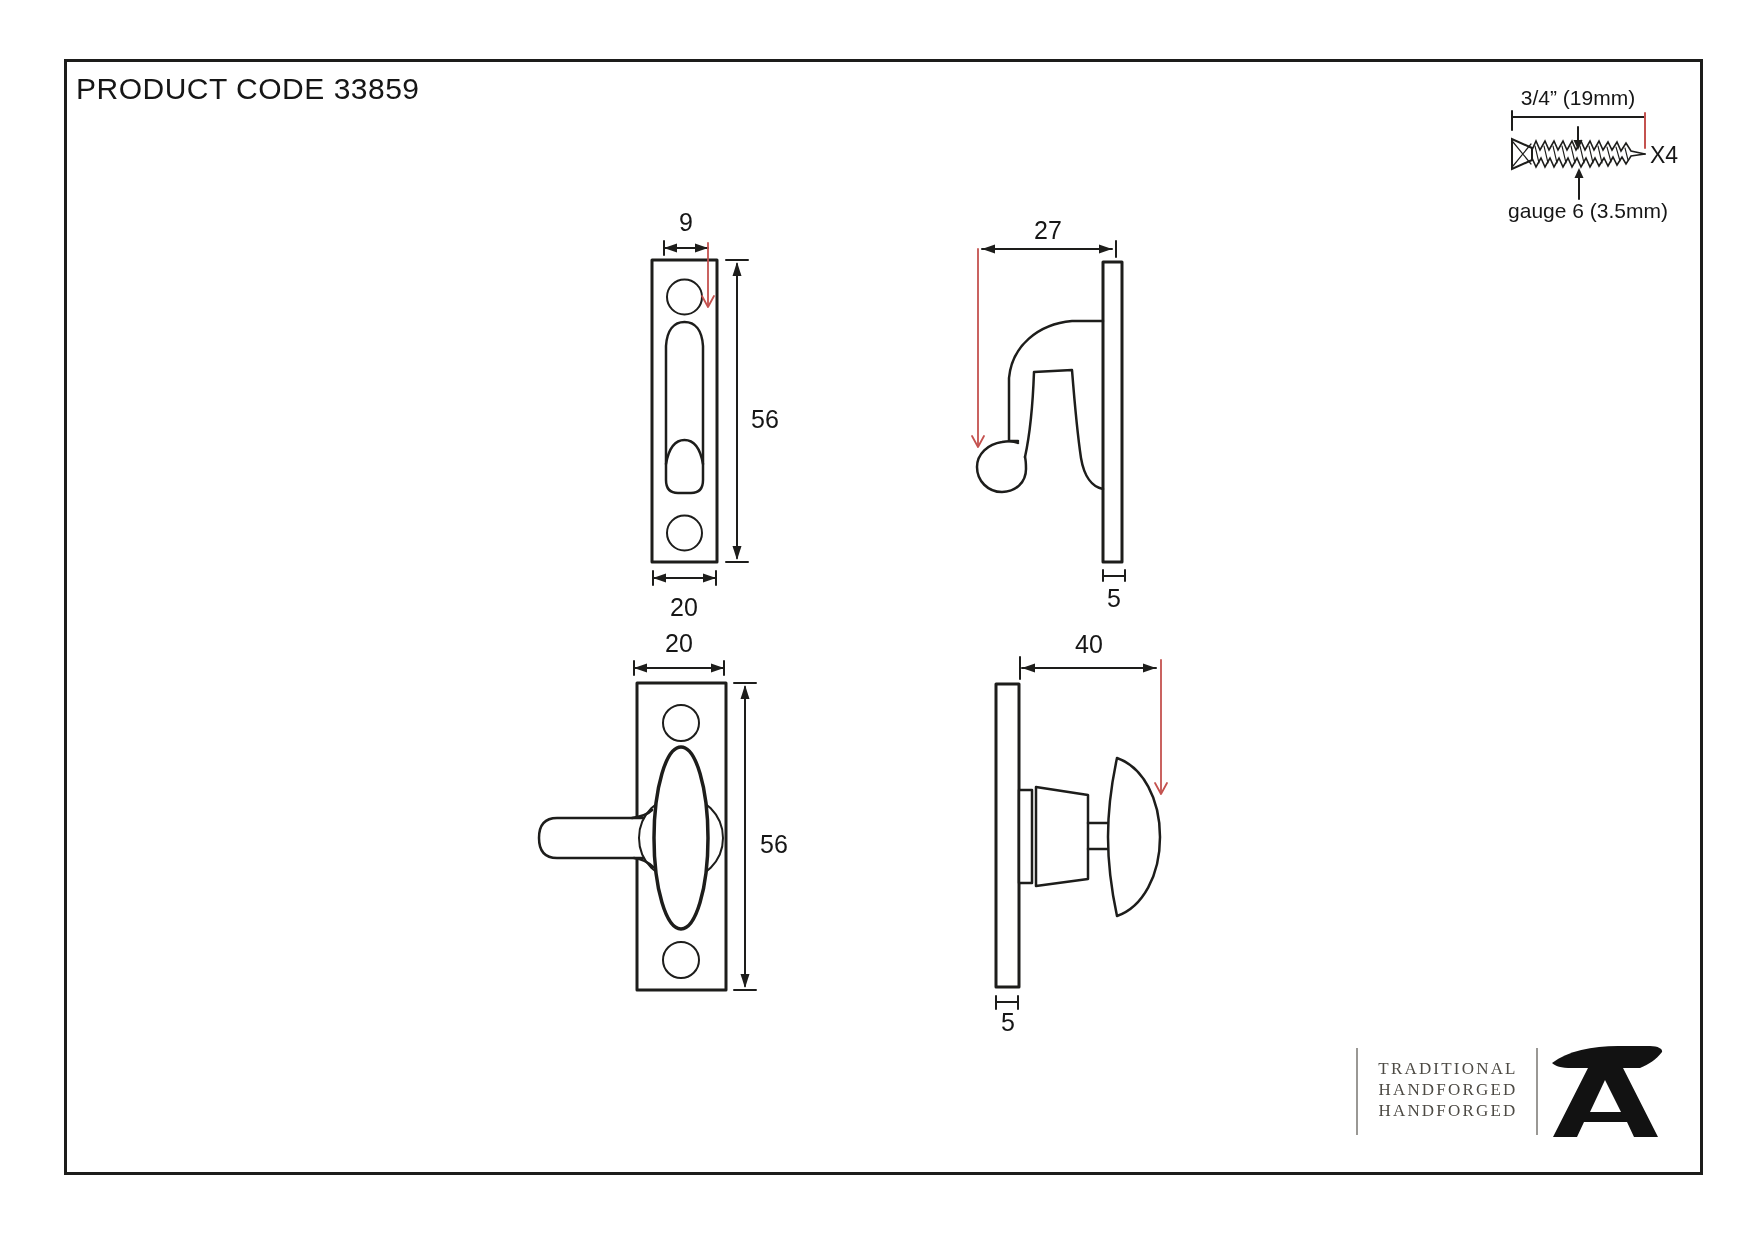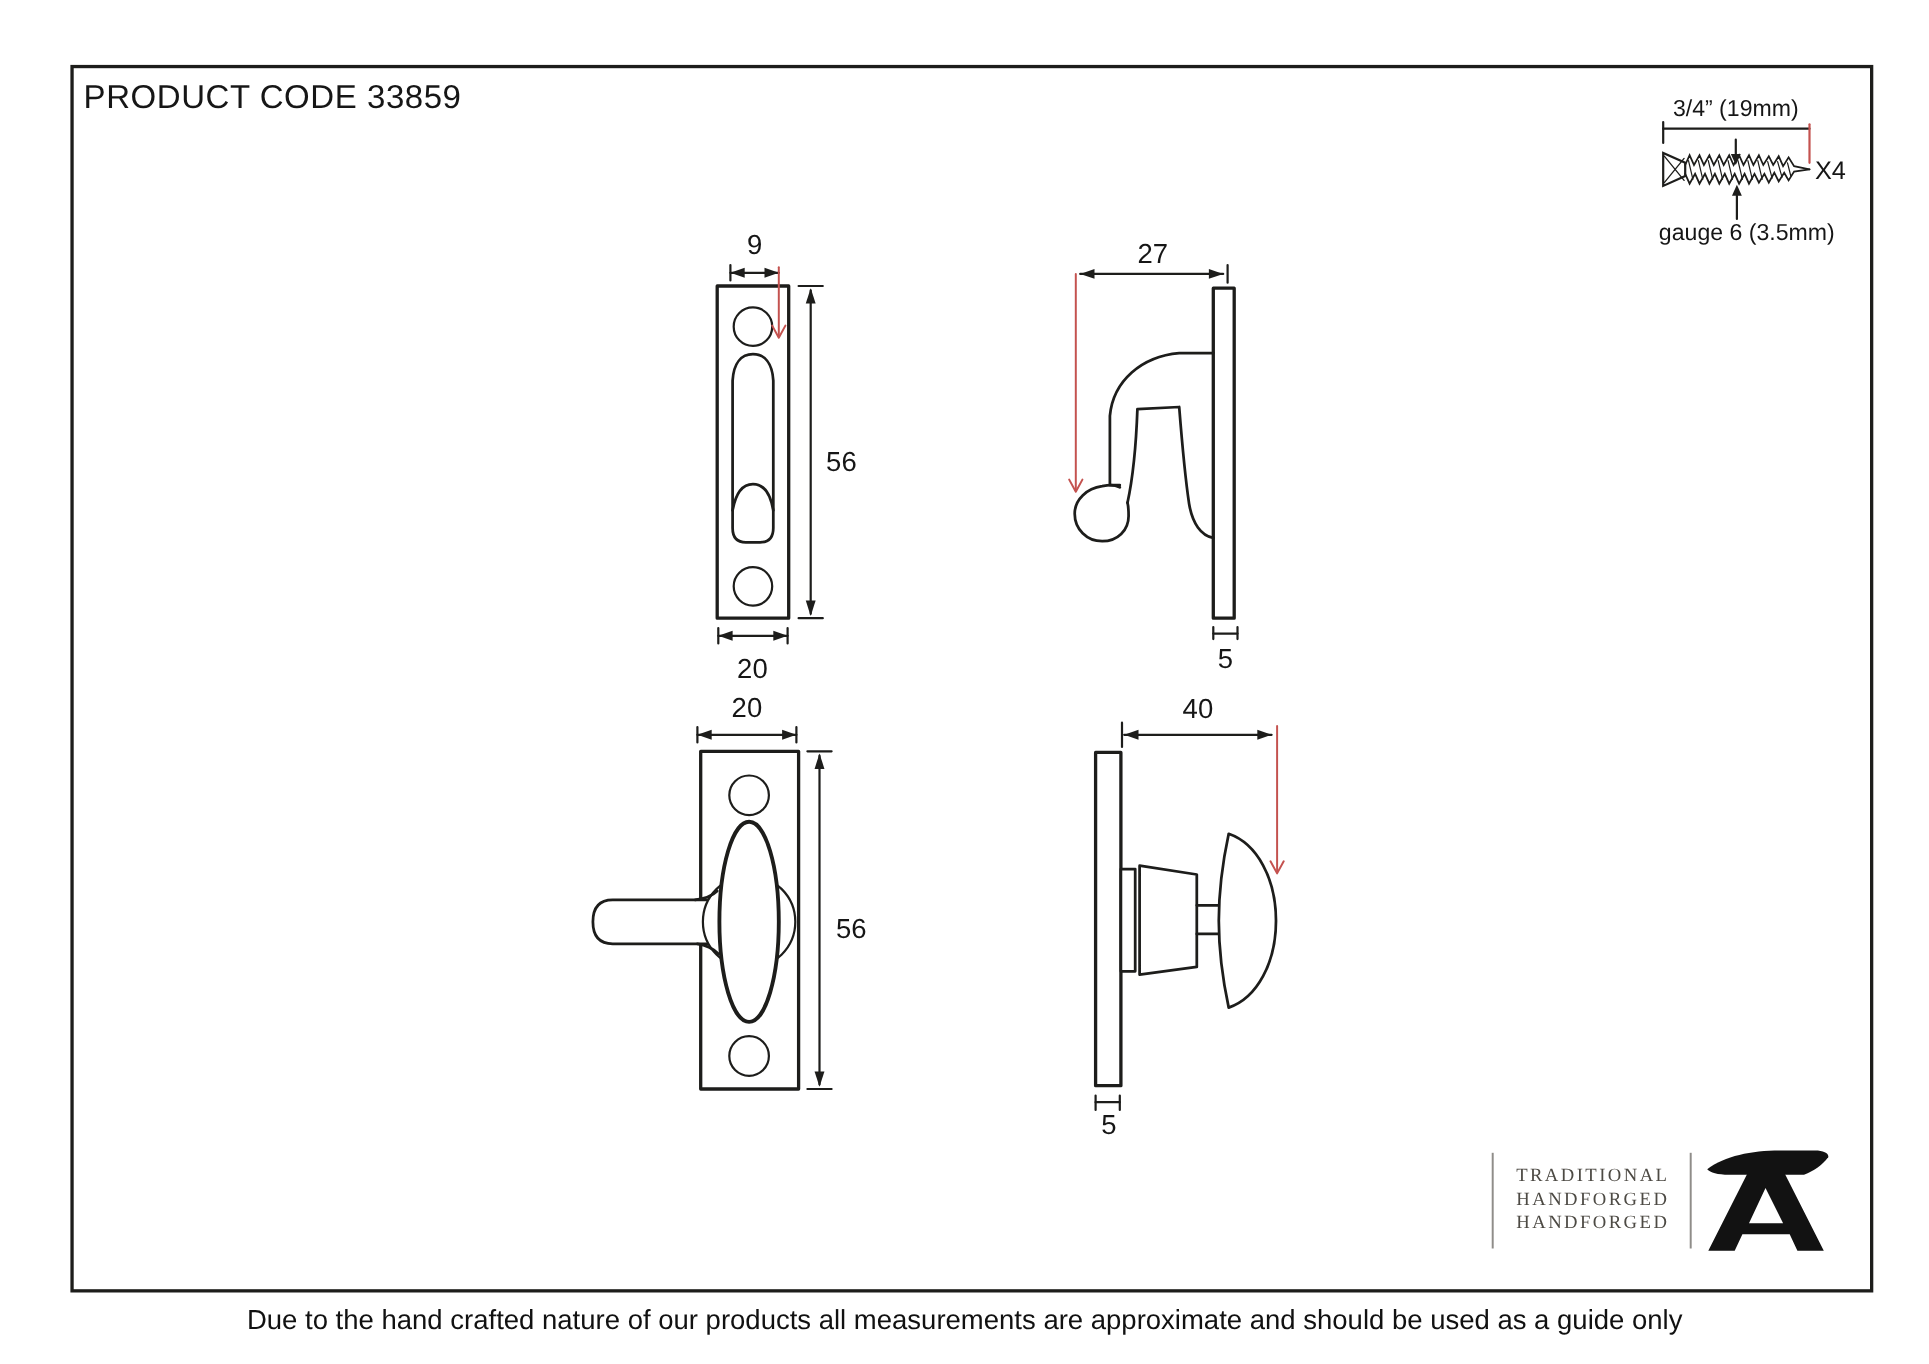--- a/index.html
+++ b/index.html
@@ -157,15 +157,14 @@
                M1584,1122 L1627,1122 L1634,1137 L1577,1137 Z" fill="#121212"></path>
     </g>
   </svg>
 
   <div class="logo-text">
     <div>TRADITIONAL</div>
     <div>HANDFORGED</div>
     <div>HANDFORGED</div>
   </div>
 
-  <div class="footer-note">Due to the hand crafted nature of our products all measurements are approximate and should be used as a guide only</div>
 
 </div>
 
 </body></html>

